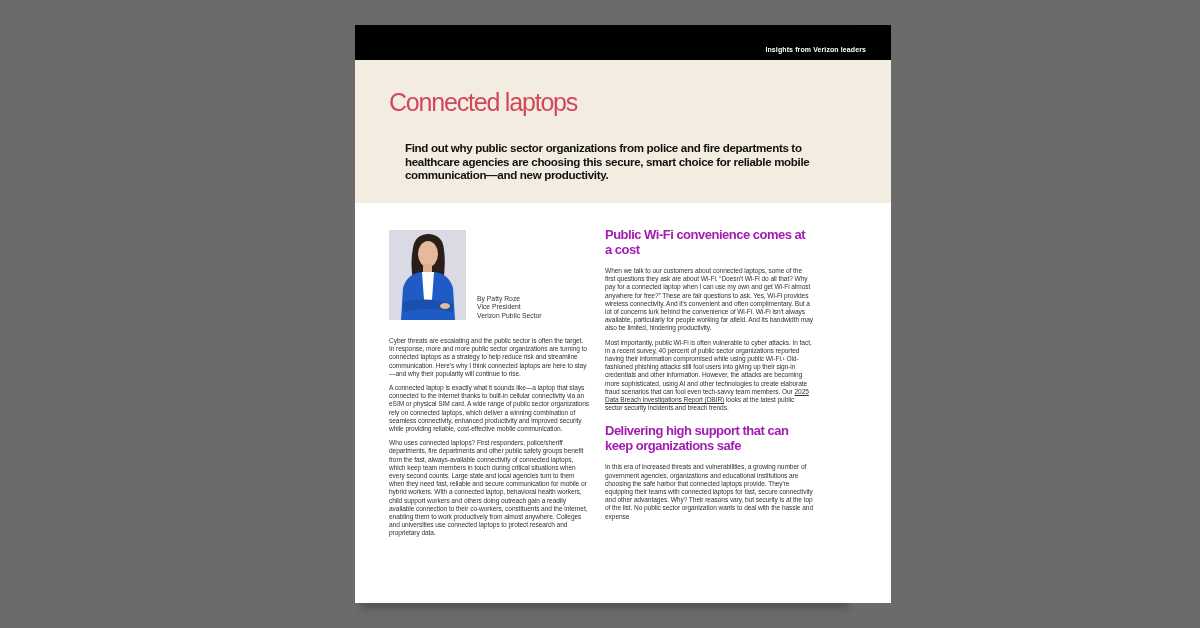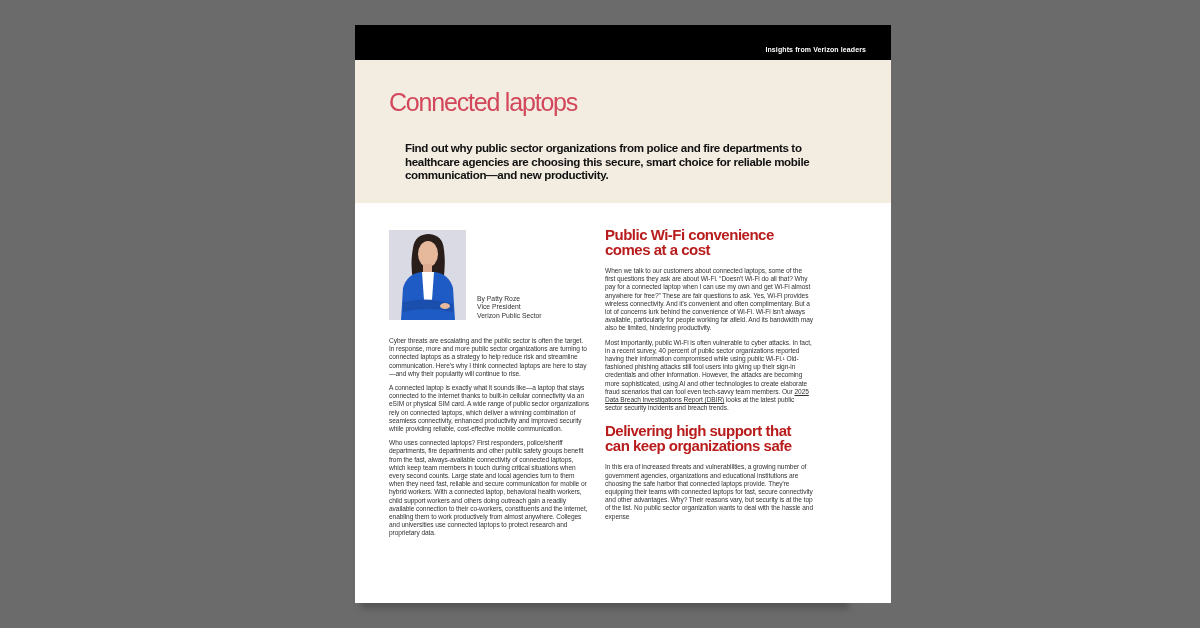--- a/index.html
+++ b/index.html
@@ -49,21 +49,21 @@
   .photo {
     position: absolute; left: 0; top: 0; width: 77px; height: 90px;
     background: #d9dae3; overflow: hidden;
   }
   .byline {
     position: absolute; left: 88px; top: 65px;
     font-size: 6.8px; line-height: 8.4px; color: #333;
   }
   .left-body { position: absolute; left: 34px; top: 312px; width: 200px; }
   .heading {
-    color: #b91c1c; font-size: 15px; font-weight: bold; line-height: 15px;
+    color: #a21caf; font-size: 13px; font-weight: bold; line-height: 15px;
     letter-spacing: -0.5px; margin: 0 0 10px 0;
   }
   .right-body { position: absolute; left: 250px; top: 202px; width: 208px; }
   .link { text-decoration: underline; color: #333; }
   .spacer { height: 5px; }
 </style>
 </head>
 <body>
 
 <div class="shadow"></div>

